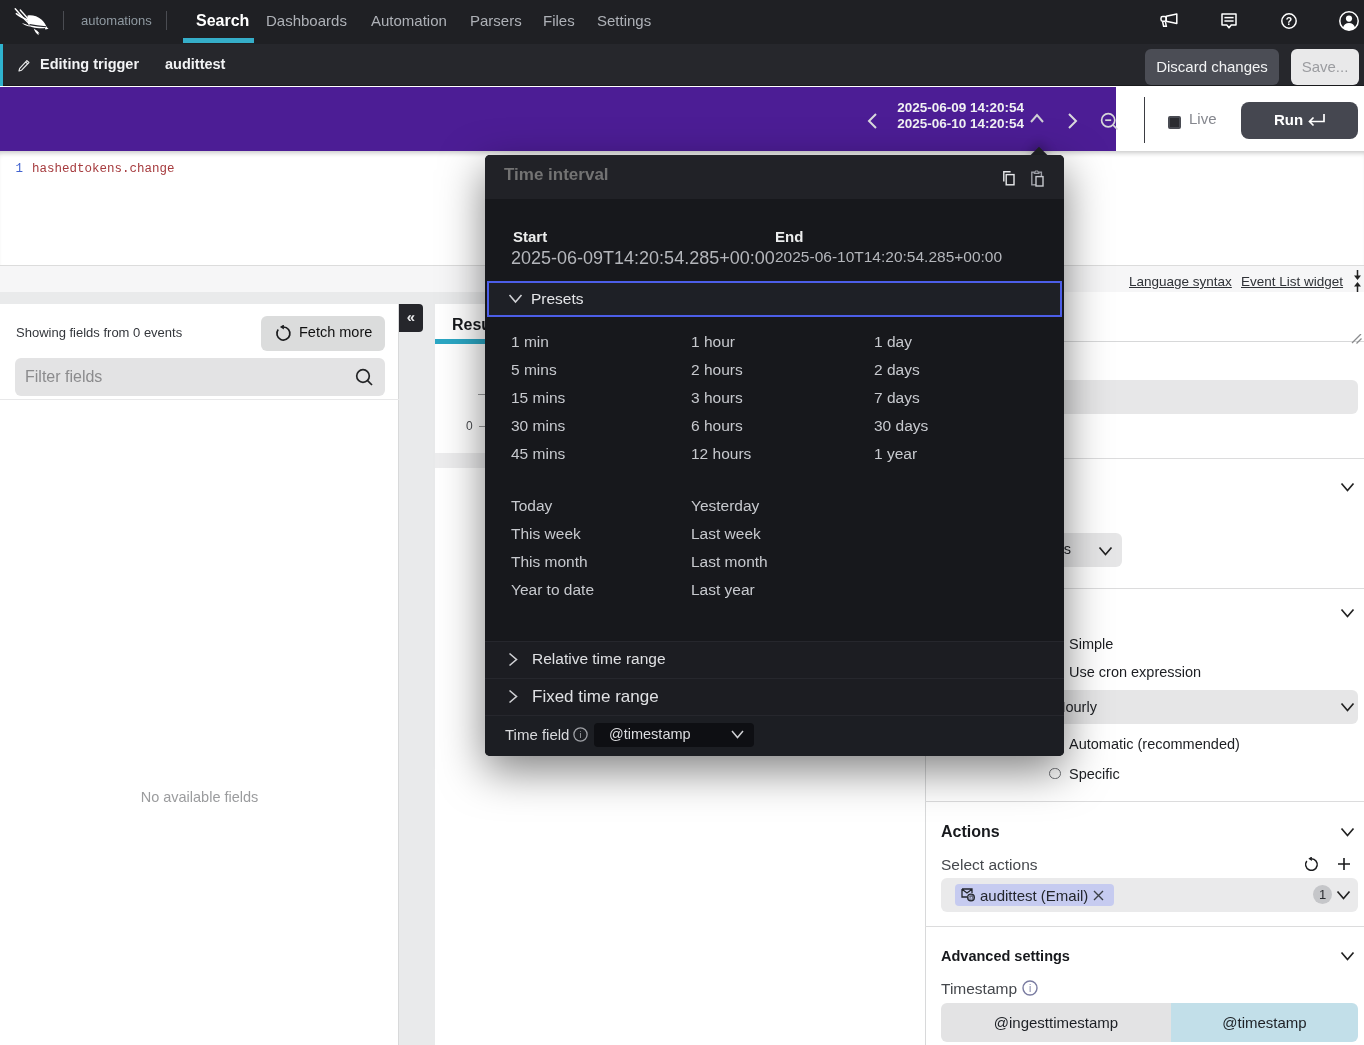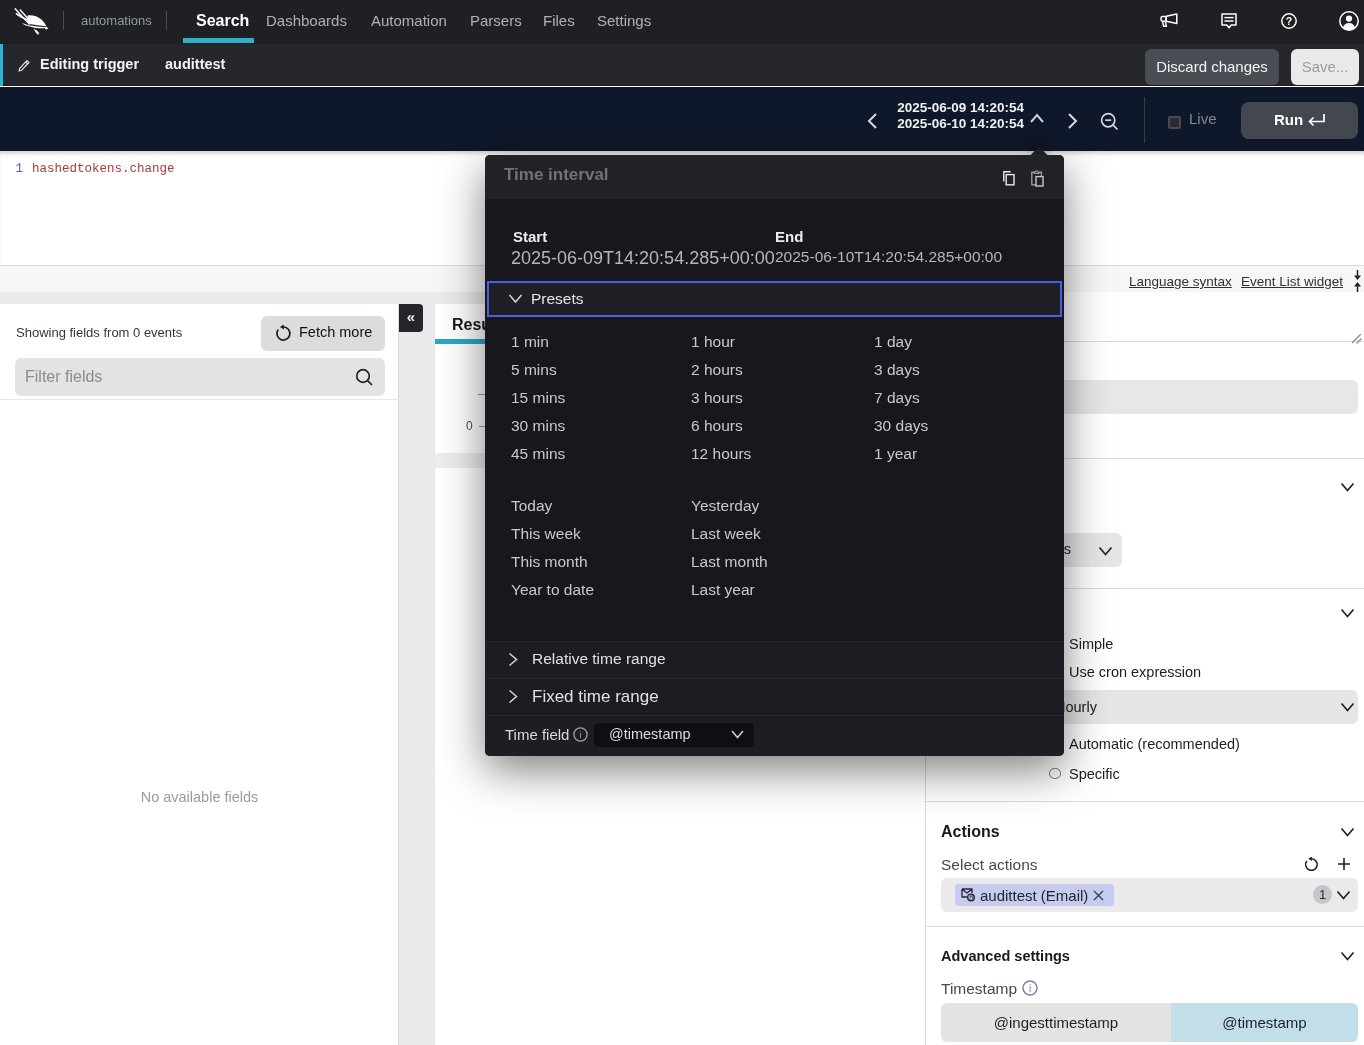--- a/index.html
+++ b/index.html
@@ -14,21 +14,21 @@
 #navbar .navtxt { position:absolute; top:0; height:44px; line-height:42px; font-size:15px; color:#aeb1b7; }
 #navbar .active { color:#fff; font-weight:700; font-size:16px; }
 #underline { left:183px; top:38px; width:71px; height:5px; background:#35aec9; }
 
 
 #editbar { left:0; top:44px; width:1364px; height:42px; background:#26272c; border-bottom:1px solid #191a1d; }
 #bluestripe { left:0; top:0px; width:3px; height:42px; background:#2fb3cf; }
 .btn { position:absolute; border-radius:6px; text-align:center; }
 
 
-#toolbar { left:0; top:87px; width:1364px; height:64px; background:#0f172a; }
+#toolbar { left:0; top:87px; width:1116px; height:64px; background:#4c1d95; }
 
 
 #editor { left:0; top:151px; width:1364px; height:115px; background:#fff; border-bottom:1px solid #dcdcdc; box-shadow:inset 0 5px 5px -3px rgba(0,0,0,0.22); font-family:"Liberation Mono", monospace; font-size:12.5px; }
 #stripA { left:0; top:266px; width:1364px; height:26px; background:#f6f6f7; }
 #stripB { left:0; top:292px; width:1364px; height:12px; background:#e9eaeb; }
 
 
 #fieldspanel { left:0; top:304px; width:399px; height:741px; background:#fff; border-right:1px solid #d8d9da; }
 #gutter { left:399px; top:304px; width:36px; height:741px; background:#e9eaeb; }
 #resultspanel { left:435px; top:304px; width:490px; height:741px; background:#fff; }
@@ -258,21 +258,21 @@
   <div class="abs" style="left:2px;top:126px;width:575px;height:36px;background:#1e2026;border:2px solid #4c5ee8"></div>
   <svg class="abs" style="left:23px;top:139px" width="15" height="10" viewBox="0 0 15 10">
       <path fill="none" stroke="#cfd0d4" stroke-width="1.6" d="M1.5,1 L7.5,8 L13.5,1"></path>
     </svg>
   <div class="abs" style="left:46px;top:135px;font-size:15.5px;color:#e4e5e8">Presets</div>
   <div class="abs preset" style="left:26px;top:178px">1 min</div>
   <div class="abs preset" style="left:206px;top:178px">1 hour</div>
   <div class="abs preset" style="left:389px;top:178px">1 day</div>
   <div class="abs preset" style="left:26px;top:206px">5 mins</div>
   <div class="abs preset" style="left:206px;top:206px">2 hours</div>
-  <div class="abs preset" style="left:389px;top:206px">3 days</div>
+  <div class="abs preset" style="left:389px;top:206px">2 days</div>
   <div class="abs preset" style="left:26px;top:234px">15 mins</div>
   <div class="abs preset" style="left:206px;top:234px">3 hours</div>
   <div class="abs preset" style="left:389px;top:234px">7 days</div>
   <div class="abs preset" style="left:26px;top:262px">30 mins</div>
   <div class="abs preset" style="left:206px;top:262px">6 hours</div>
   <div class="abs preset" style="left:389px;top:262px">30 days</div>
   <div class="abs preset" style="left:26px;top:290px">45 mins</div>
   <div class="abs preset" style="left:206px;top:290px">12 hours</div>
   <div class="abs preset" style="left:389px;top:290px">1 year</div>
   <div class="abs preset" style="left:26px;top:342px">Today</div>

